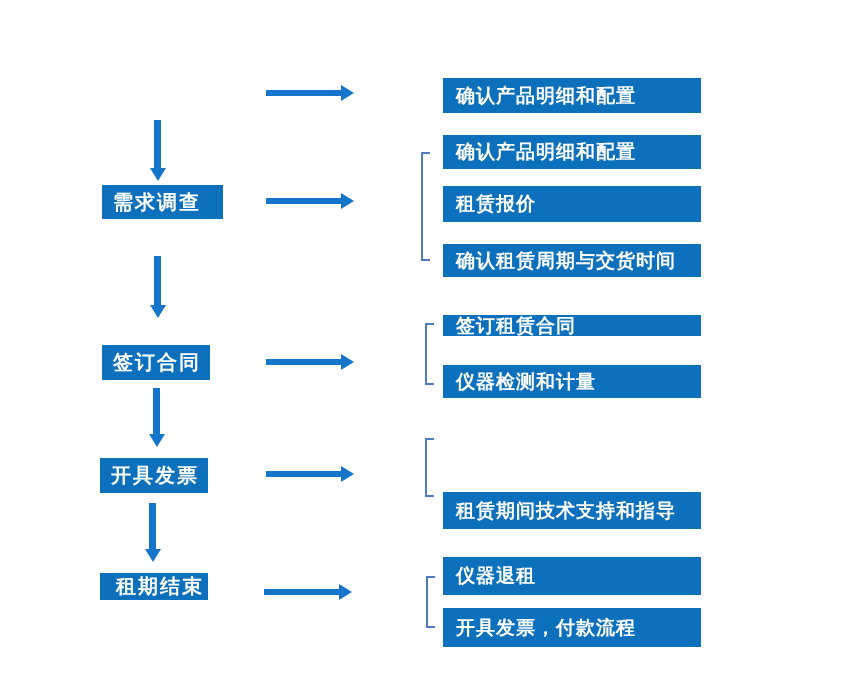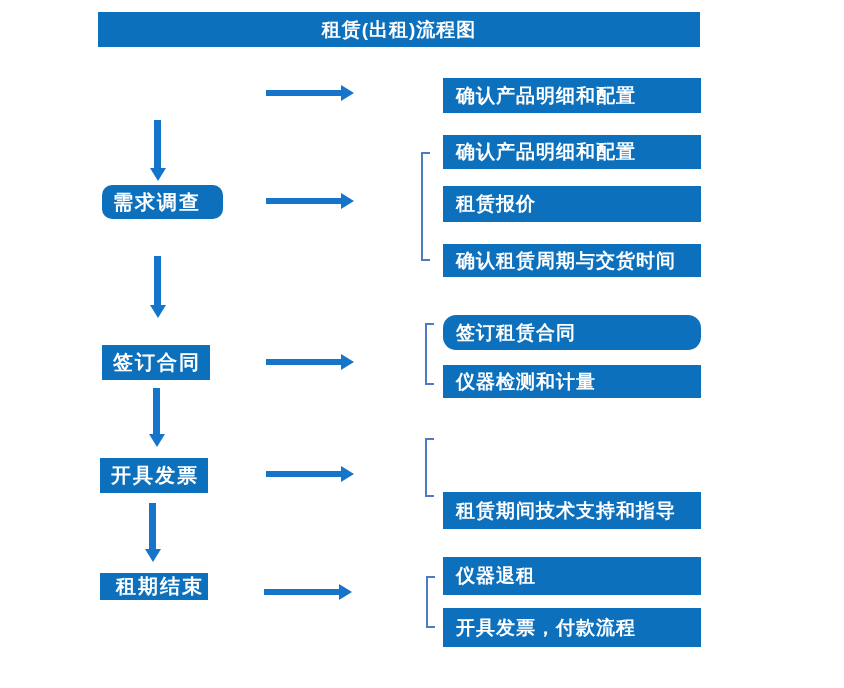--- a/index.html
+++ b/index.html
@@ -74,32 +74,31 @@
     border-left: 2px solid var(--bracket-blue);
     border-top: 2px solid var(--bracket-blue);
     border-bottom: 2px solid var(--bracket-blue);
   }
 </style>
 </head>
 <body>
 
 <div class="canvas">
 
-  <div class="title-bar">租赁(出租)流程图</div>
 
-  <div class="box step" style="left:102px; top:185px; width:121px; height:34px;border-radius:10px;">需求调查</div>
+  <div class="box step" style="left:102px; top:185px; width:121px; height:34px;">需求调查</div>
   <div class="box step" style="left:102px; top:345px; width:108px; height:35px;">签订合同</div>
   <div class="box step" style="left:100px; top:458px; width:108px; height:35px;">开具发票</div>
   <div class="box step" style="left:100px; top:573px; width:108px; height:27px;padding-left:16px;">租期结束</div>
 
   <div class="box detail" style="top:78px;  height:35px;">确认产品明细和配置</div>
   <div class="box detail" style="top:135px; height:34px;">确认产品明细和配置</div>
   <div class="box detail" style="top:186px; height:36px;">租赁报价</div>
   <div class="box detail" style="top:244px; height:33px;">确认租赁周期与交货时间</div>
-  <div class="box detail" style="top:315px; height:35px;border-radius:13px;">签订租赁合同</div>
+  <div class="box detail" style="top:315px; height:21px;">签订租赁合同</div>
   <div class="box detail" style="top:365px; height:33px;">仪器检测和计量</div>
   <div class="box detail" style="top:492px; height:37px;">租赁期间技术支持和指导</div>
   <div class="box detail" style="top:557px; height:38px;">仪器退租</div>
   <div class="box detail" style="top:608px; height:39px;">开具发票，付款流程</div>
 
   <div class="arrow-right" style="left:266px; top:85px;  width:88px;">
       <span class="shaft"></span>
       <span class="head"></span>
     </div>
   <div class="arrow-right" style="left:266px; top:193px; width:88px;">

